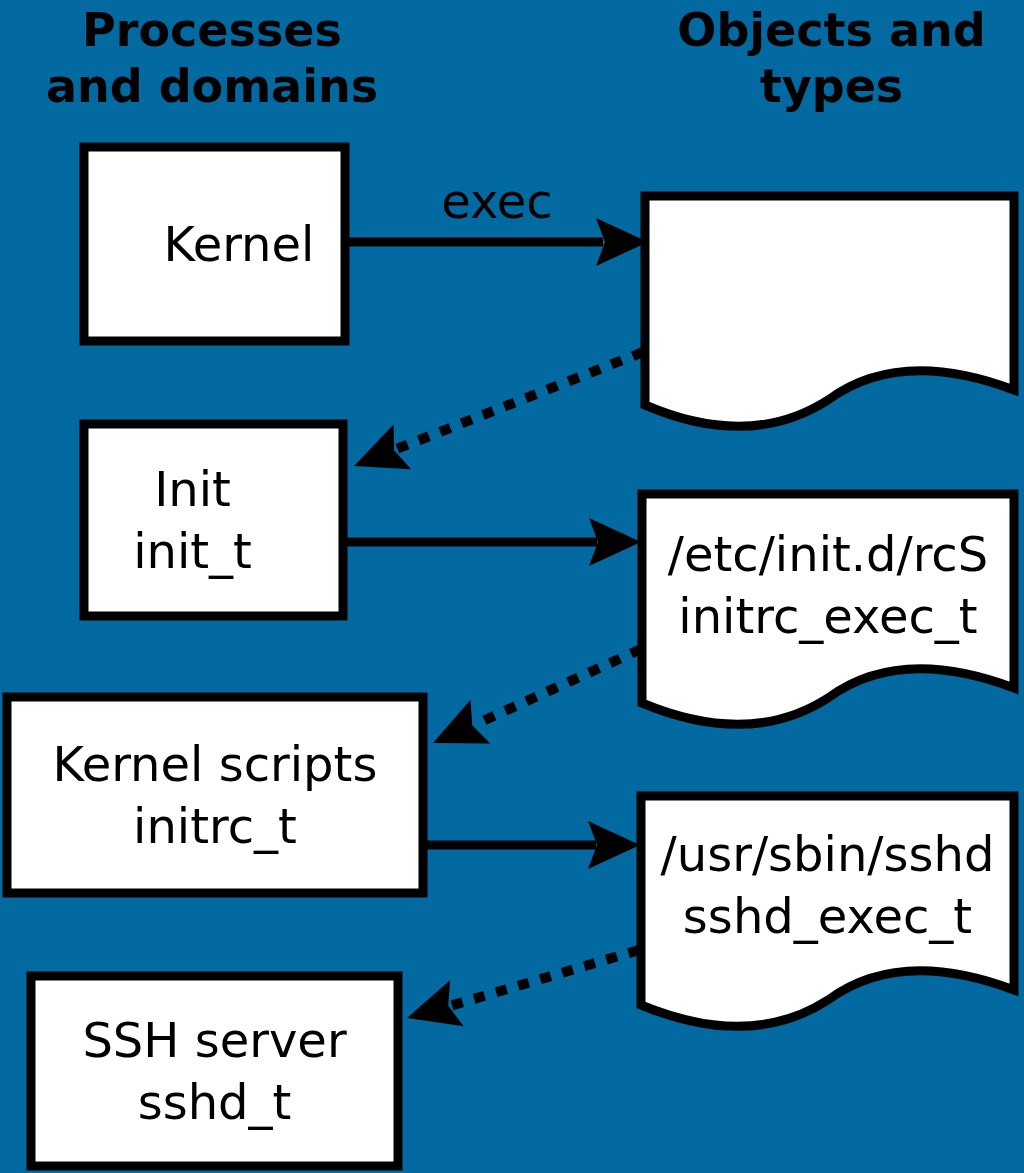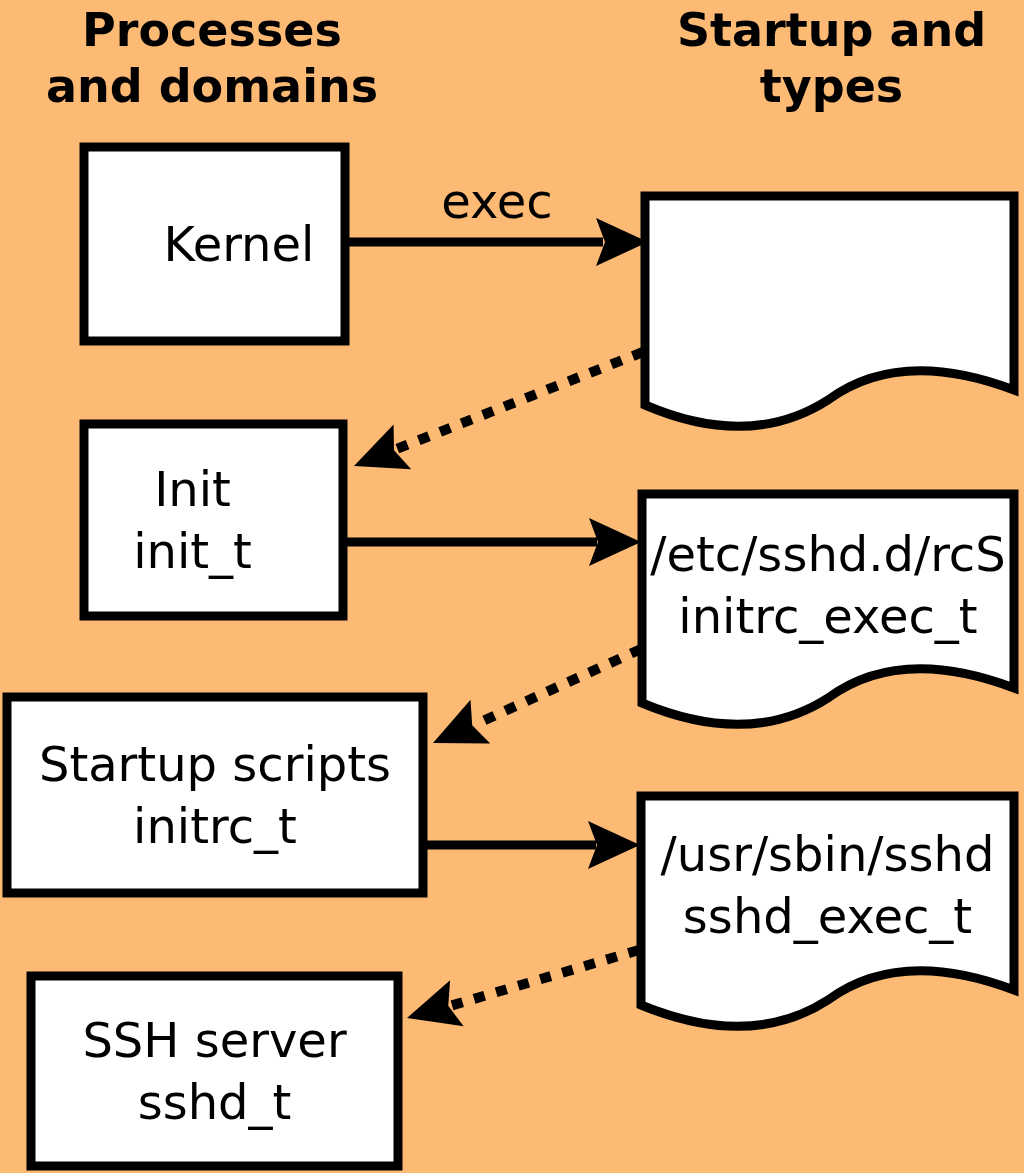--- a/index.html
+++ b/index.html
@@ -1,20 +1,20 @@
 <!DOCTYPE html>
 <html><head>
 <meta charset="utf-8">
 <style>
   html, body { margin: 0; padding: 0; background: #ffffff; }
   .canvas {
     position: relative;
     width: 1024px;
     height: 1173px;
-    background: #fdba74;
+    background: #0369a1;
     font-family: "DejaVu Sans", "Liberation Sans", sans-serif;
     color: #000000;
     overflow: hidden;
   }
   svg.layer {
     position: absolute;
     left: 0; top: 0;
     width: 1024px; height: 1173px;
   }
   .label {
@@ -97,44 +97,44 @@
         <polygon points="0,0 52,-24 43,0 52,24" transform="translate(407,1018) rotate(-16.4)" stroke="none"></polygon>
       </g>
     </g>
   </svg>
 
   <div class="hdr" style="left:17px; top:2px; width:390px;">
     <span>Processes</span>
     <span>and domains</span>
   </div>
   <div class="hdr" style="left:640px; top:2px; width:383px;">
-    <span>Startup and</span>
+    <span>Objects and</span>
     <span>types</span>
   </div>
 
   <div class="edge-label" style="left:347px; top:176px; width:300px;">exec</div>
 
   <div class="label" style="left:80px; top:143px; width:318px; height:202px;">
     <span>Kernel</span>
   </div>
   <div class="label" style="left:80px; top:420px; width:225px; height:200px;">
     <span>Init</span>
     <span>init_t</span>
   </div>
   <div class="label" style="left:3px; top:693px; width:424px; height:204px;">
-    <span>Startup scripts</span>
+    <span>Kernel scripts</span>
     <span>initrc_t</span>
   </div>
   <div class="label" style="left:27px; top:972px; width:375px; height:198px;">
     <span>SSH server</span>
     <span>sshd_t</span>
   </div>
 
   <div class="label" style="left:642px; top:495px; width:372px; height:180px;">
-    <span>/etc/sshd.d/rcS</span>
+    <span>/etc/init.d/rcS</span>
     <span>initrc_exec_t</span>
   </div>
   <div class="label" style="left:641px; top:795px; width:373px; height:180px;">
     <span>/usr/sbin/sshd</span>
     <span>sshd_exec_t</span>
   </div>
 
 </div>
 
 </body></html>

